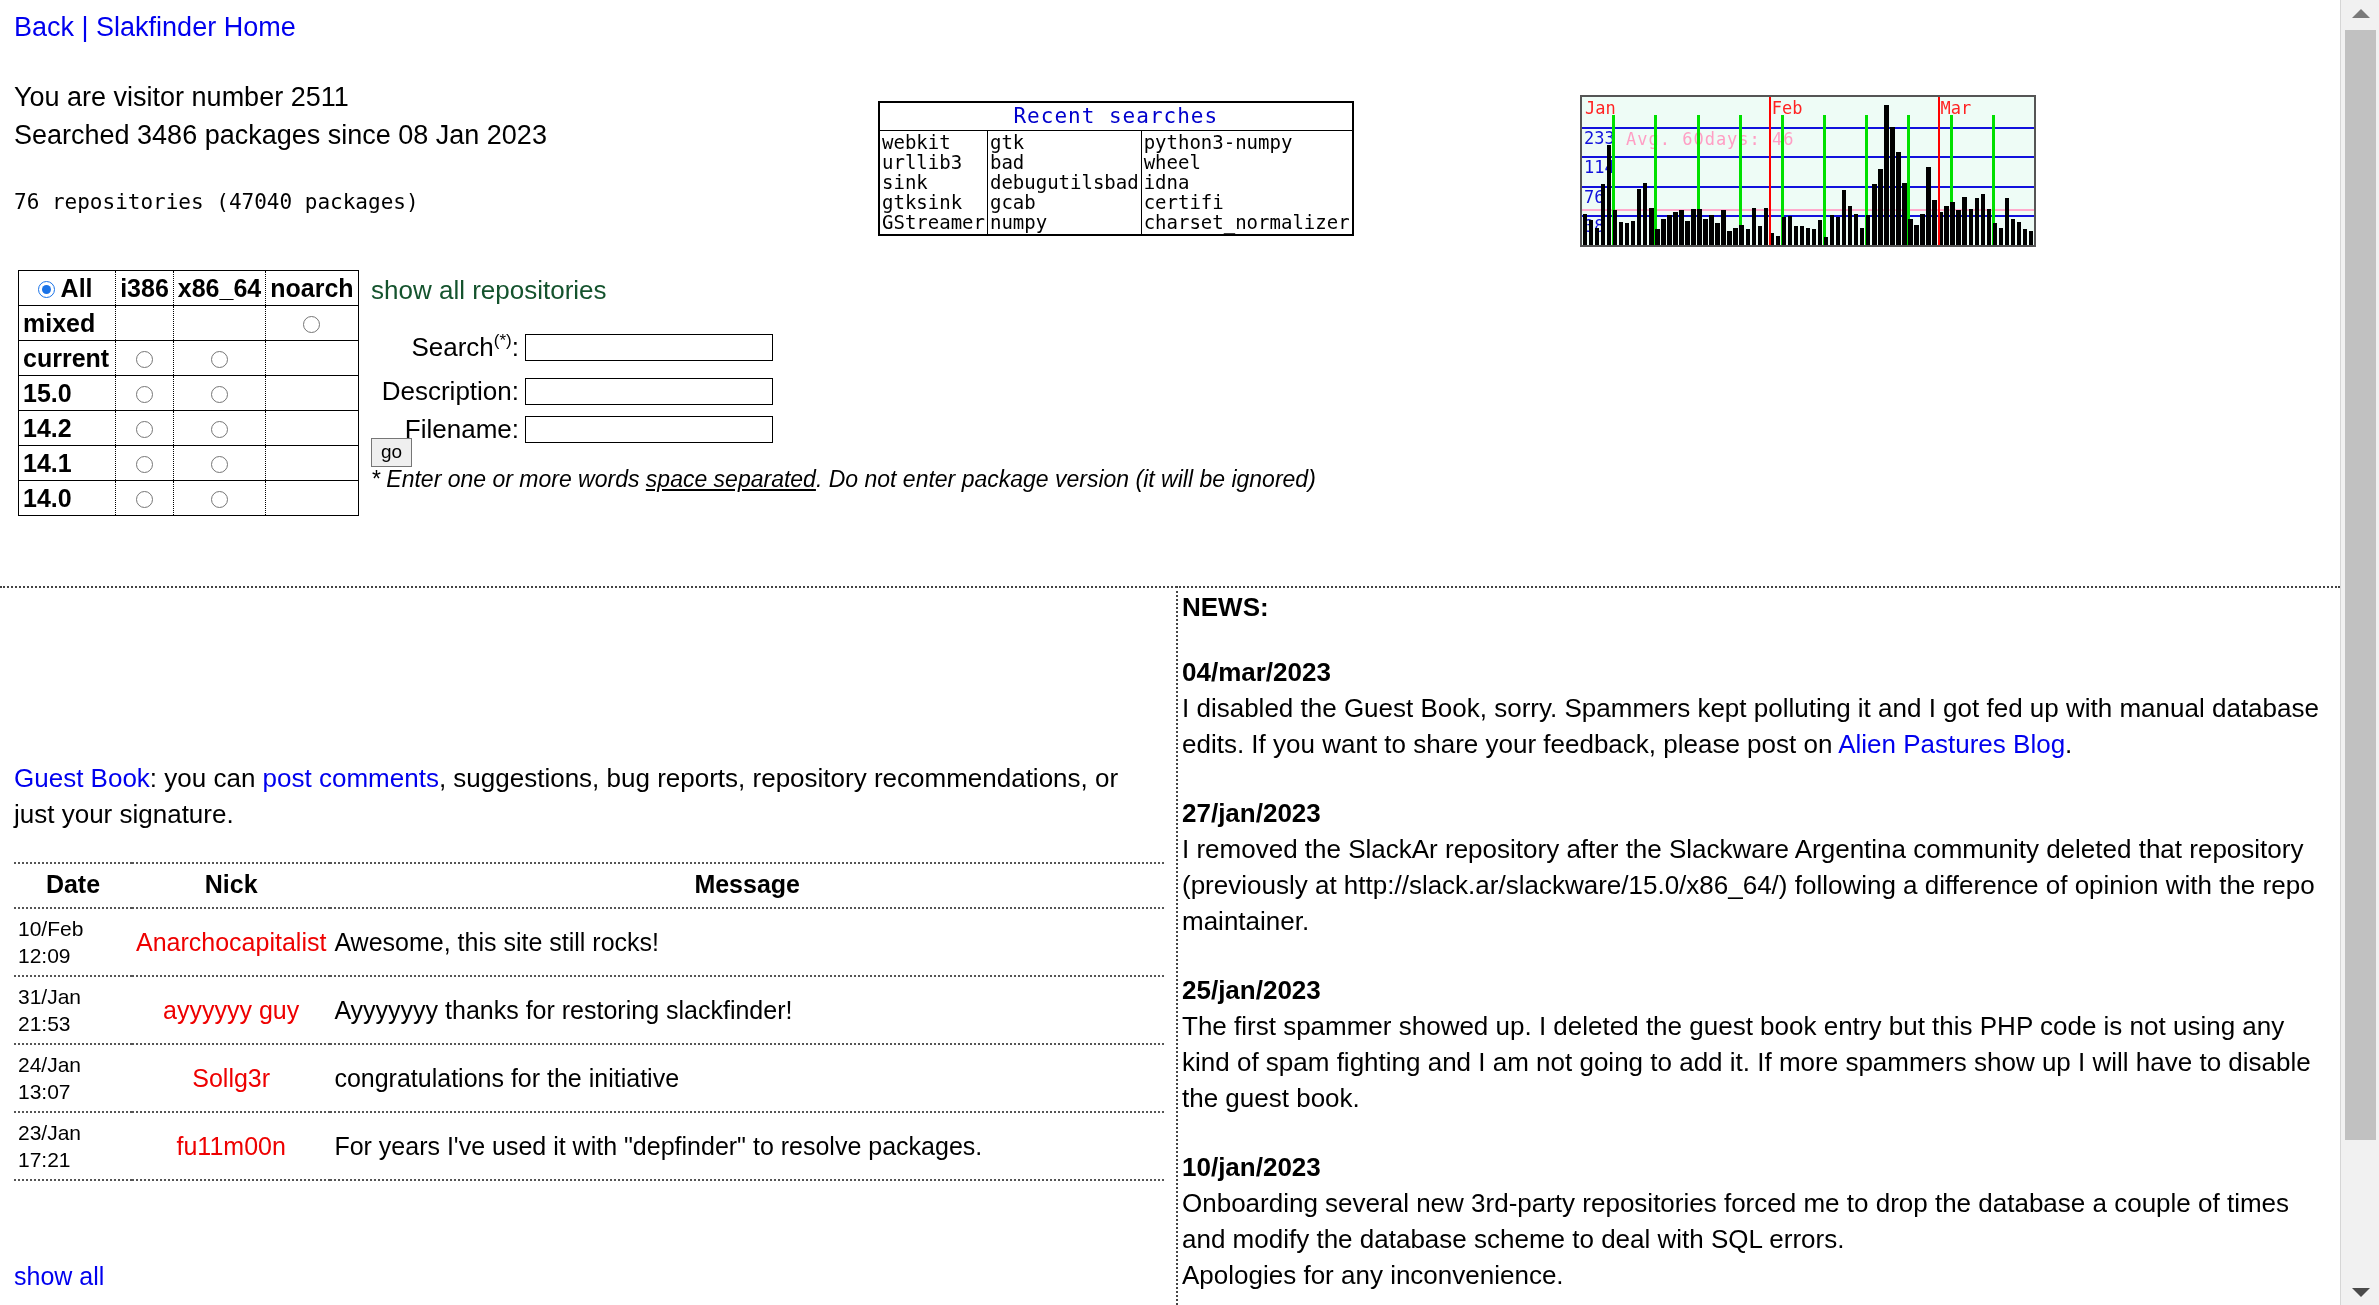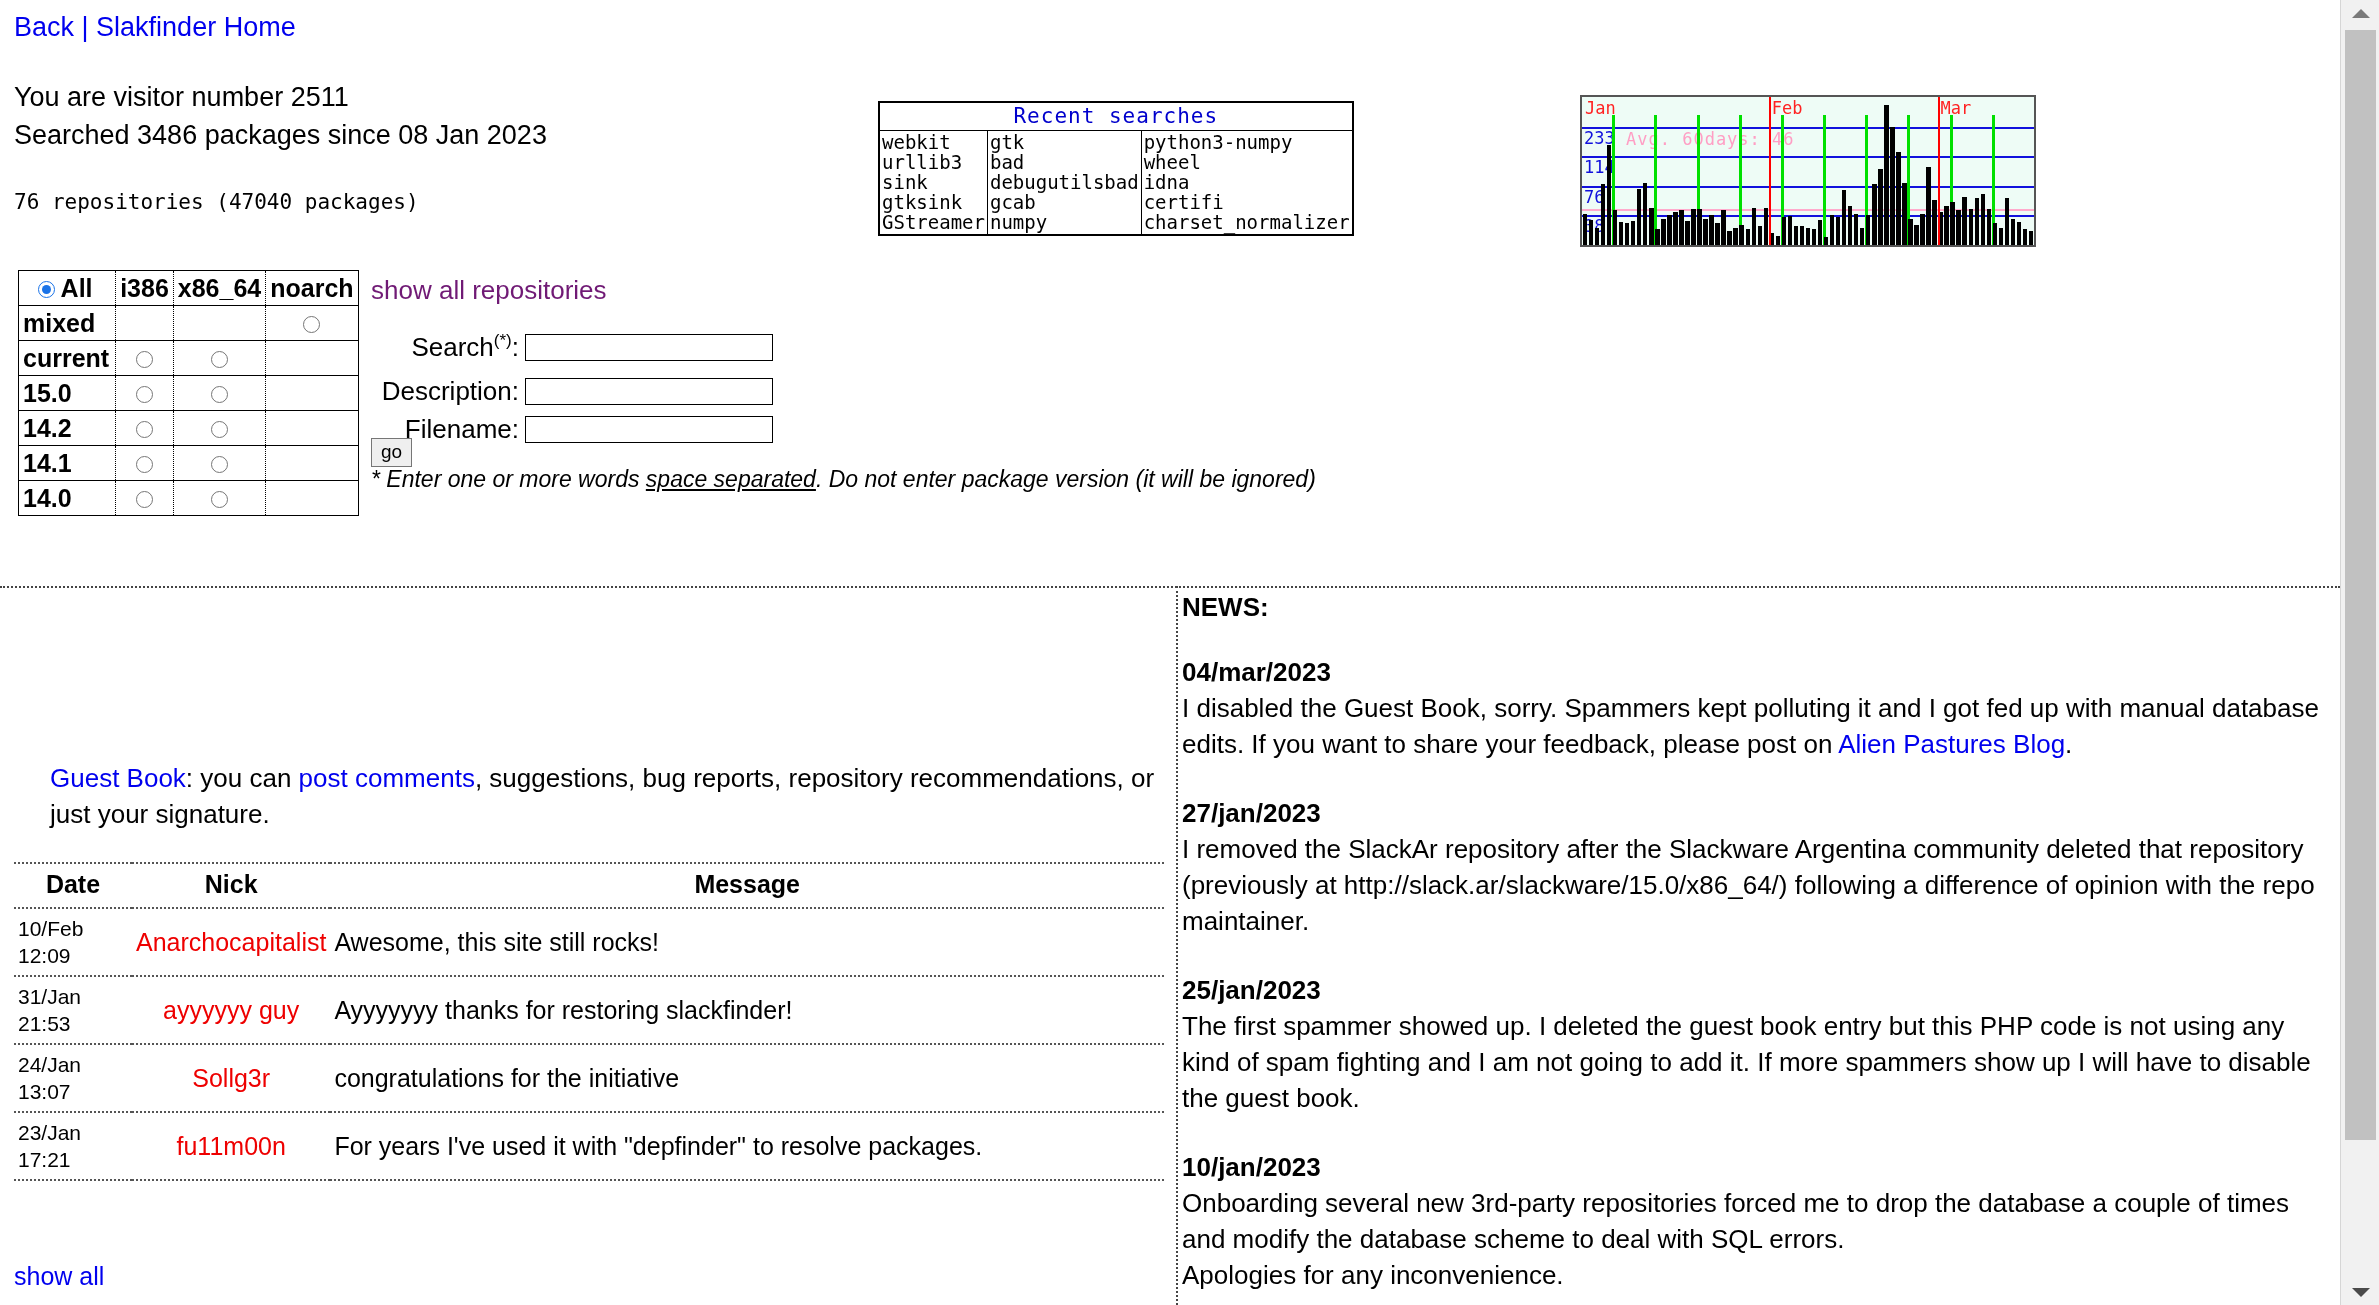--- a/index.html
+++ b/index.html
@@ -170,21 +170,21 @@
     left: 3px; top: 3px;
     width: 9px; height: 9px;
     border-radius: 50%;
     background: #1a73e8;
   }
 
   .showallrepos {
     position: absolute;
     left: 371px; top: 275px;
     font-size: 26px;
-    color: #701a75;
+    color: #14532d;
     white-space: nowrap;
   }
 
   .fieldrow {
     position: absolute;
     left: 371px;
     font-size: 26px;
     color: #000;
     white-space: nowrap;
     height: 34px;
@@ -242,21 +242,20 @@
   }
 
   
   .gbintro {
     position: absolute;
     left: 14px; top: 760px;
     width: 1140px;
     font-size: 26px;
     line-height: 36px;
     color: #000;
-    margin-left: 36px;
   }
   .gbtable {
     position: absolute;
     left: 14px; top: 862px;
     width: 1150px;
     border-collapse: collapse;
     font-size: 25px;
   }
   .gbtable th {
     font-weight: bold;

